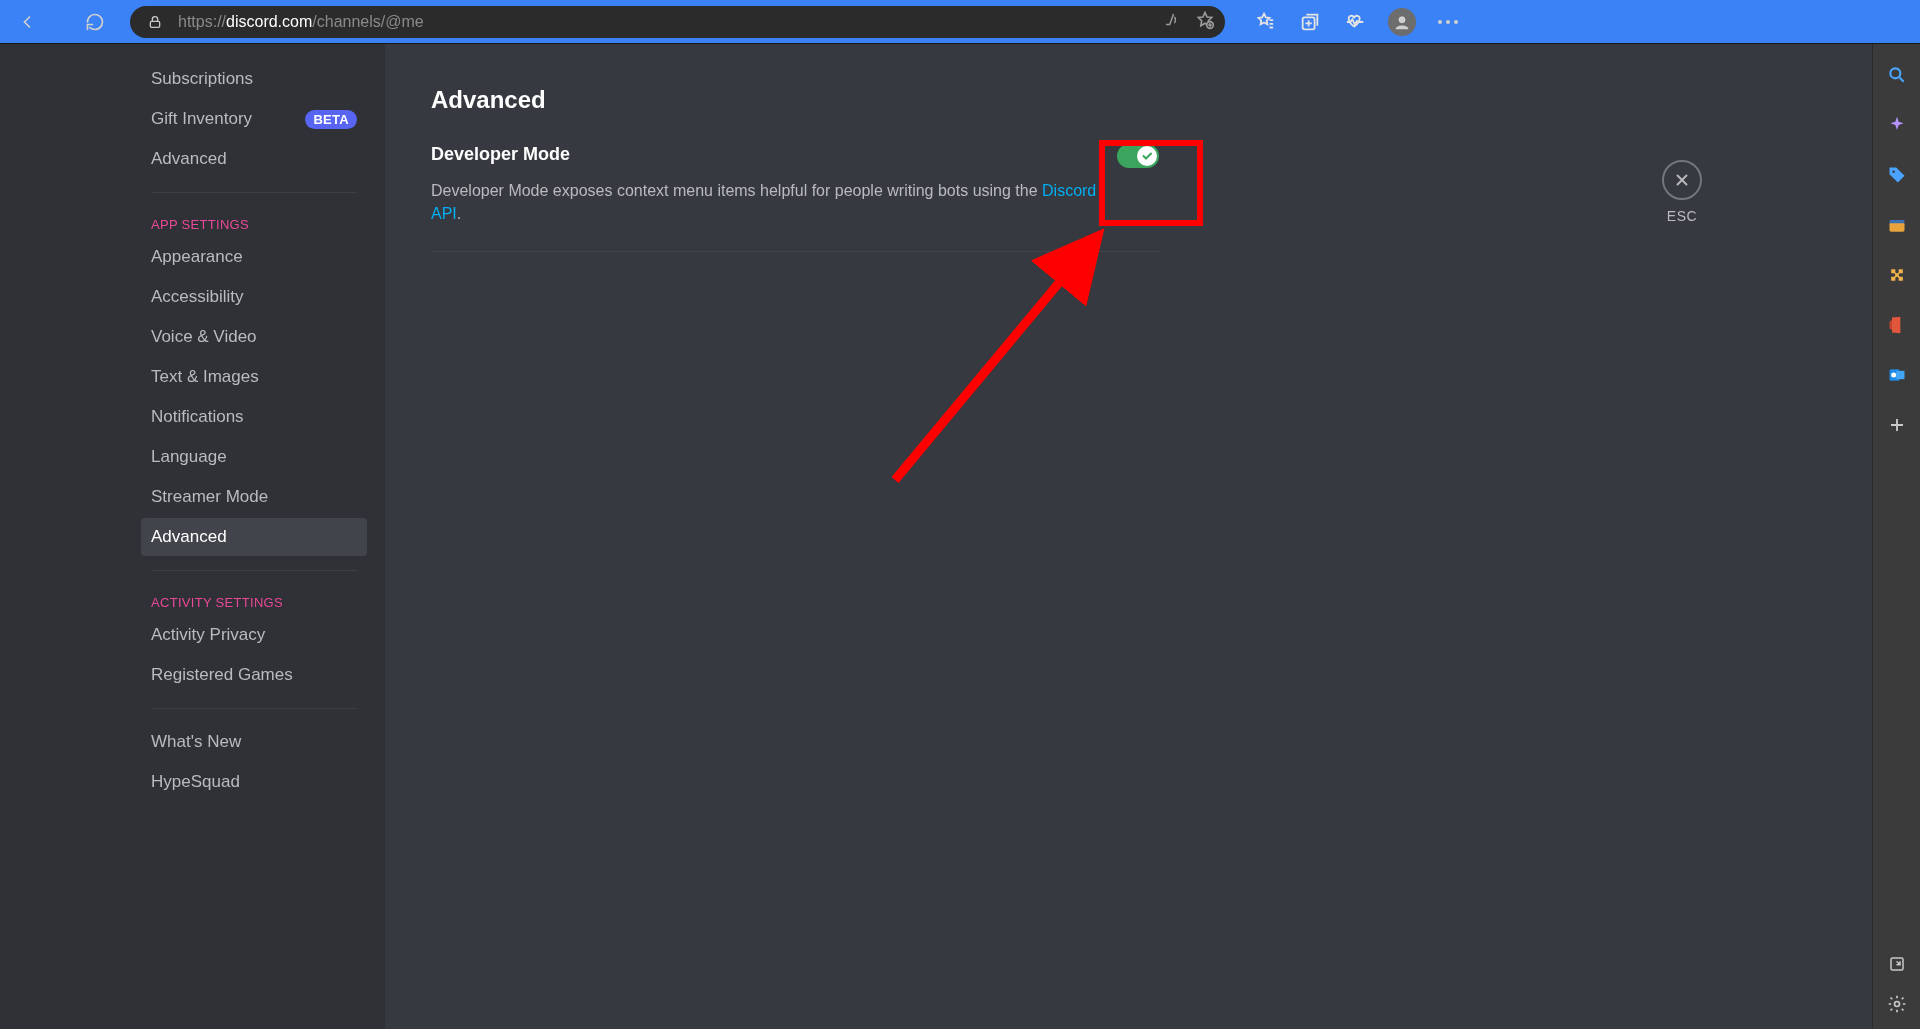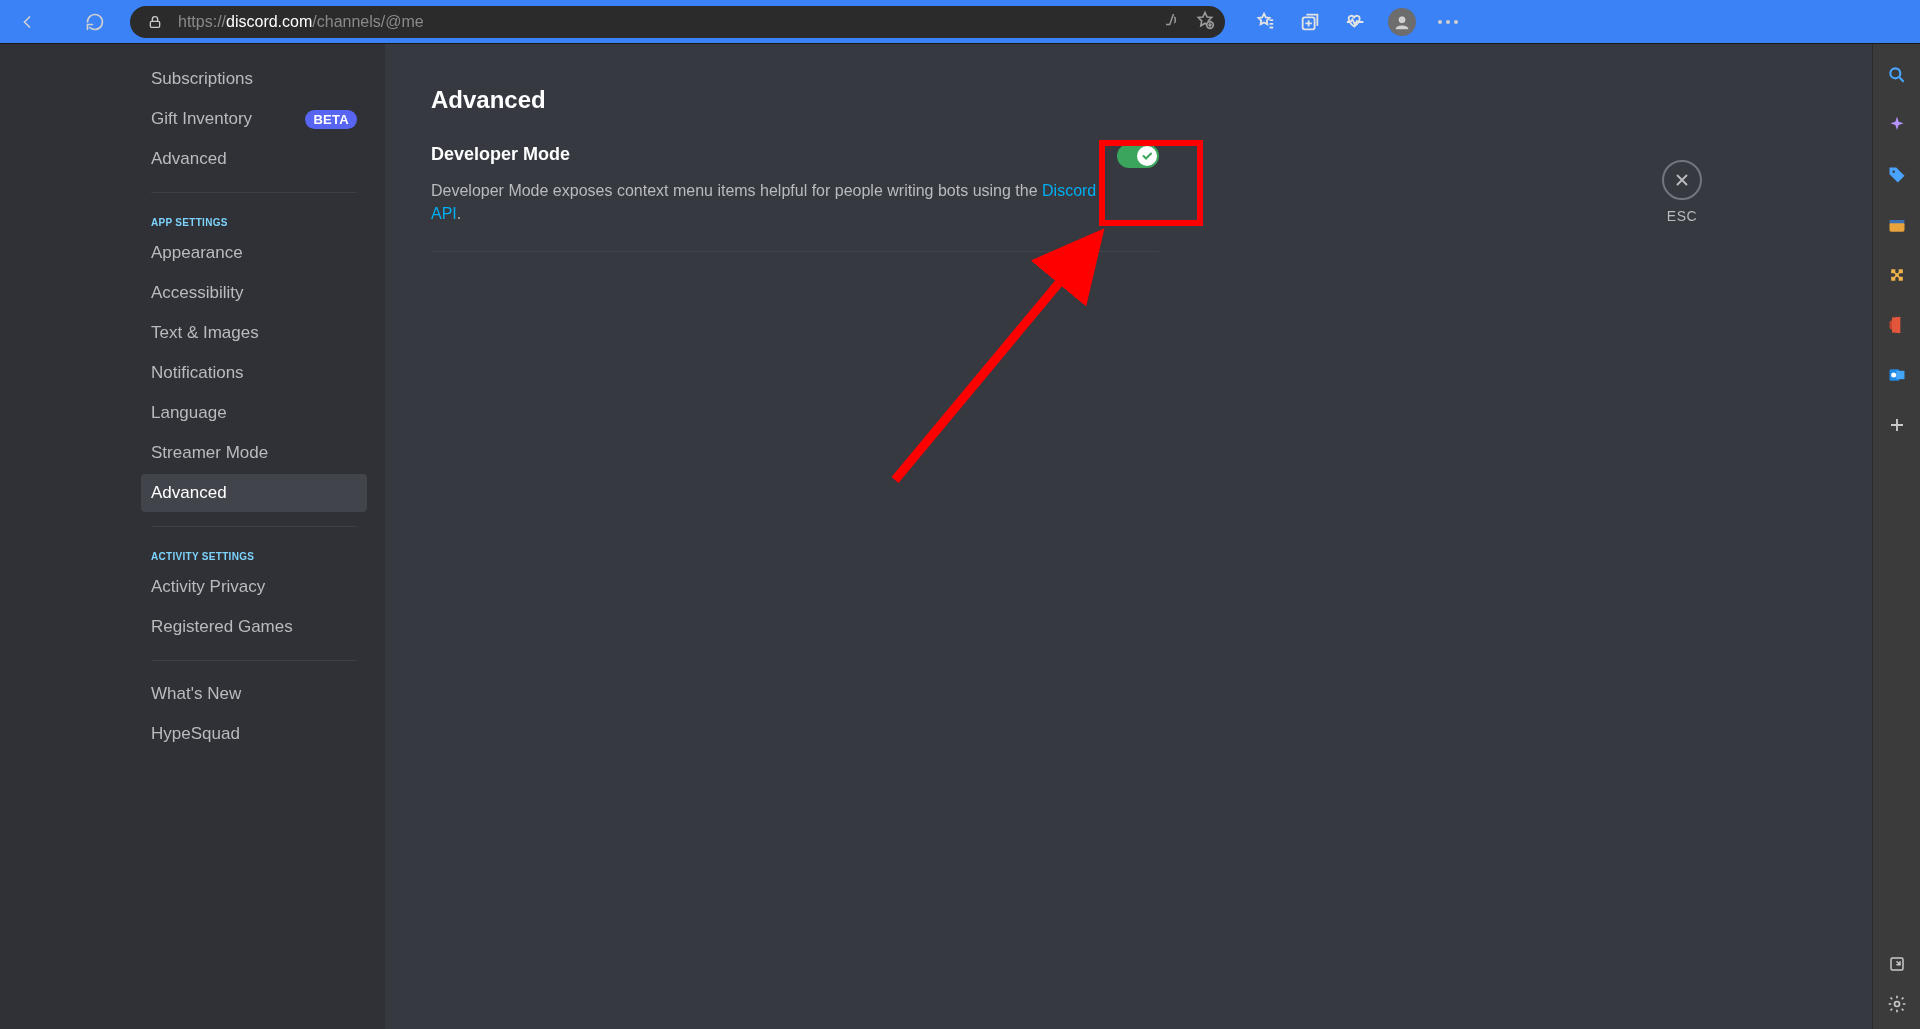--- a/index.html
+++ b/index.html
@@ -60,21 +60,21 @@
     height:38px;
     padding:0 10px;
     border-radius:4px;
     color:#b9bbbe;
     font-size:17px;
     display:flex; align-items:center; justify-content:space-between;
     cursor:pointer;
     margin-bottom:2px;
   }
   .side-item.selected { background:#41444a; color:#ffffff; }
-  .side-header { font-size:10px; font-weight:700; color:#7dd3fc; padding:10px 10px 6px; letter-spacing:.3px; }
+  .side-header { font-size:13px; font-weight:400; color:#ec4899; padding:10px 10px 6px; letter-spacing:.3px; }
   .side-sep { height:1px; background:#3d3f45; margin:14px 10px; }
   .badge-beta { background:#5865f2; color:#fff; font-size:13px; font-weight:700; padding:2px 8px; border-radius:10px; letter-spacing:.3px; }
 
   
   .content-scroll { flex:1; background:#36393f; position:relative; overflow:hidden; }
   .content-inner { padding:42px 46px; max-width: 820px; position:relative; }
   h1.page-title { color:#fff; font-size:24px; font-weight:700; margin-bottom:30px; }
   .setting { padding:0 0 26px; border-bottom:1px solid #41444a; margin-bottom:26px; position:relative; max-width:784px; }
   .setting h3 { color:#fff; font-size:18px; font-weight:600; margin-bottom:14px; }
   .setting p { color:#b9bbbe; font-size:16px; line-height:1.45; max-width:680px; }
@@ -209,20 +209,23 @@
       <div class="side-sep"></div>
       <div class="side-header">APP SETTINGS</div>
 
       <div class="side-item">
           <span>Appearance</span>
         </div>
       <div class="side-item">
           <span>Accessibility</span>
         </div>
       <div class="side-item">
+          <span>Voice &amp; Video</span>
+        </div>
+      <div class="side-item">
           <span>Text &amp; Images</span>
         </div>
       <div class="side-item">
           <span>Notifications</span>
         </div>
       <div class="side-item">
           <span>Language</span>
         </div>
       <div class="side-item">
           <span>Streamer Mode</span>

